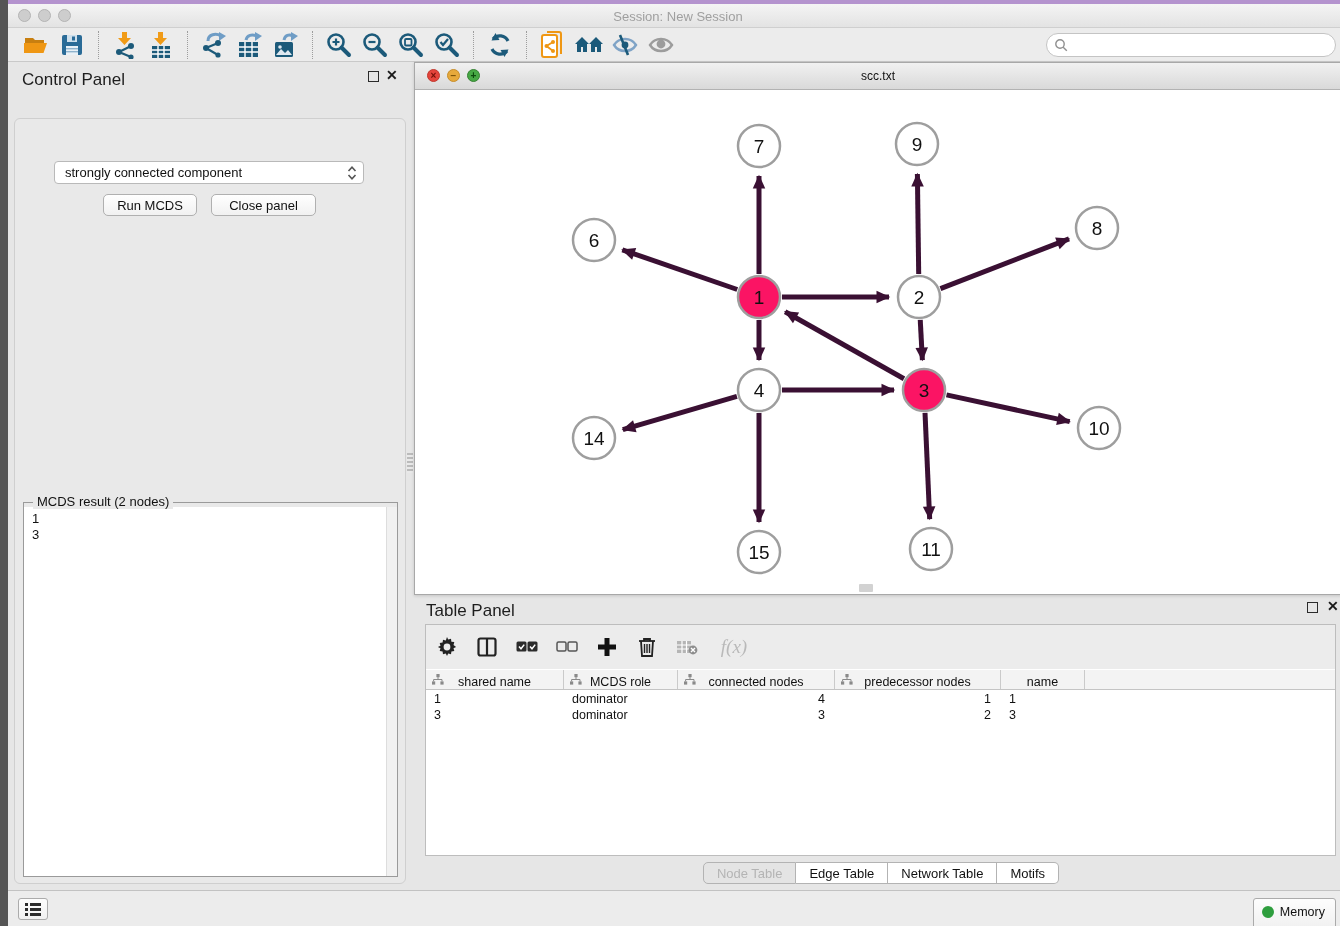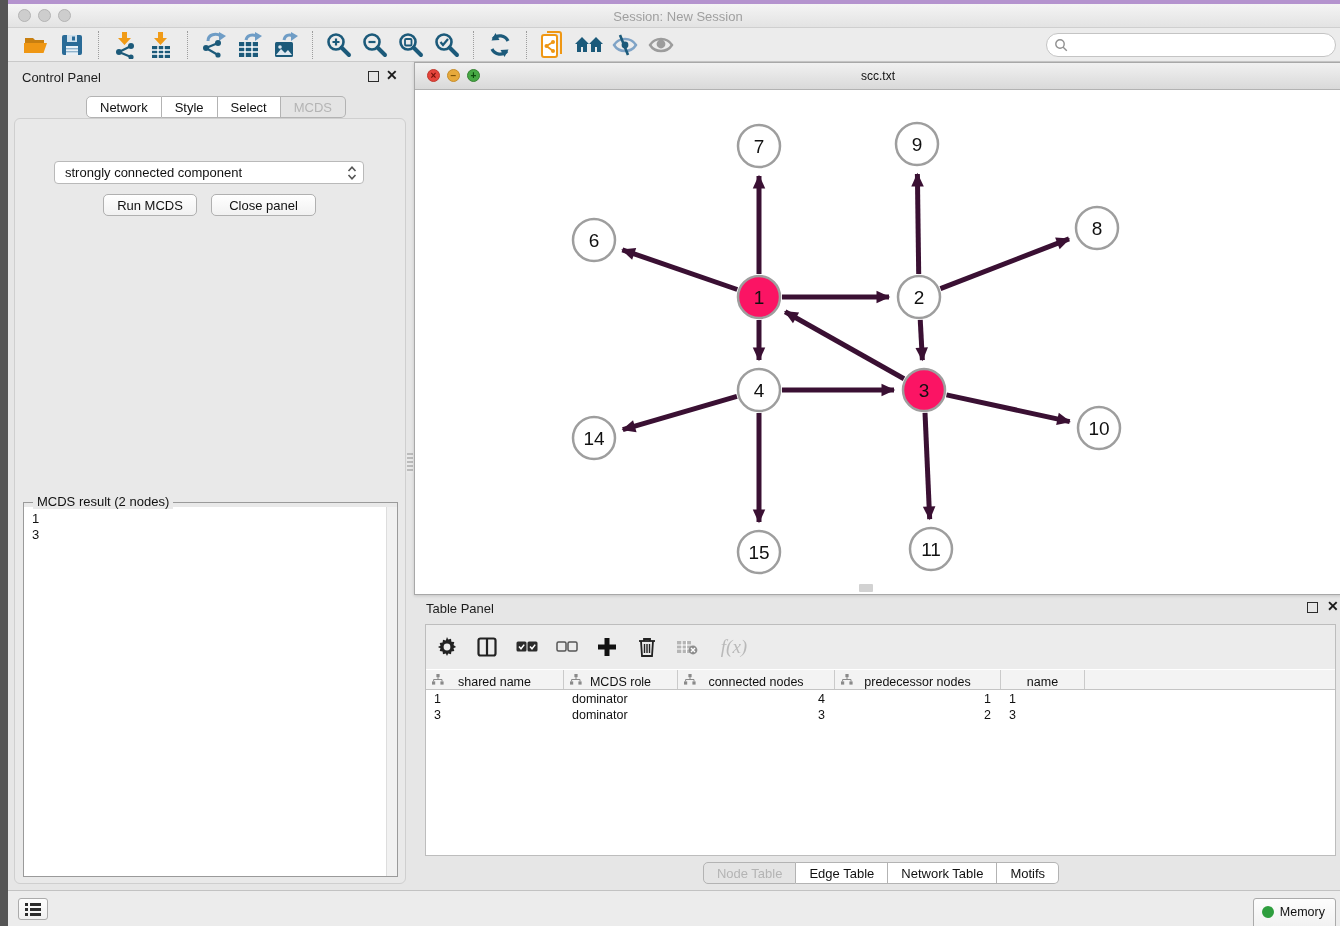--- a/index.html
+++ b/index.html
@@ -25,21 +25,21 @@
     display:flex; align-items:center; padding-left:10px; }
   .tbtn { width:36px; height:30px; display:flex; align-items:center; justify-content:center; }
   .tsep { width:1px; height:28px; border-left:1px dotted #9d9d9d; margin:0 8px; }
   .searchbox { position:absolute; right:12px; top:5px; width:290px; height:24px;
     background:#fff; border:1px solid #c4c4c4; border-radius:12px;
     display:flex; align-items:center; padding-left:7px; }
   .searchbox input { border:none; outline:none; flex:1; font-size:12px; background:transparent; }
 
   
   .cp-header { position:absolute; left:0; top:62px; width:403px; height:30px; }
-  .panel-title { position:absolute; left:14px; top:8px; font-size:13px; color:#1d1d1d; }
+  .panel-title { position:absolute; left:14px; top:8px; font-size:17px; color:#1d1d1d; }
   .float-btn { position:absolute; top:9px; width:11px; height:11px; border:1.5px solid #2b2b2b; background:transparent; }
   .close-btn { position:absolute; top:5px; font-size:14px; font-weight:700; color:#1a1a1a; }
 
   .seg-tabs { position:absolute; display:flex; height:22px; }
   .seg { border:1px solid #b3b3b3; border-left:none; background:#fff; font-size:13px;
     color:#111; display:flex; align-items:center; justify-content:center; padding:0 13px; }
   .seg:first-child { border-left:1px solid #b3b3b3; border-radius:5px 0 0 5px; }
   .seg:last-child { border-radius:0 5px 5px 0; }
   .seg.sel { background:#e4e4e4; color:#b4b4b4; }
 
@@ -300,26 +300,20 @@
       <input type="text" placeholder="" style="">
     </div>
   </div>
 
   <div class="cp-header">
     <span class="panel-title">Control Panel</span>
     <span class="float-btn" style="left:360px"></span>
     <span class="close-btn" style="left:378px">✕</span>
   </div>
 
-  <div class="seg-tabs" style="left:78px; top:96px;">
-    <div class="seg">Network</div>
-    <div class="seg">Style</div>
-    <div class="seg">Select</div>
-    <div class="seg sel">MCDS</div>
-  </div>
 
   <div class="cp-body">
     <div class="dropdown">
       <span class="dd-label">strongly connected component</span>
       <span>
         <svg width="10" height="16" viewBox="0 0 10 16">
             <path d="M1.5 6L5 2.2 8.5 6" fill="none" stroke="#555" stroke-width="1.6"></path>
             <path d="M1.5 10L5 13.8 8.5 10" fill="none" stroke="#555" stroke-width="1.6"></path>
           </svg>
       </span>

